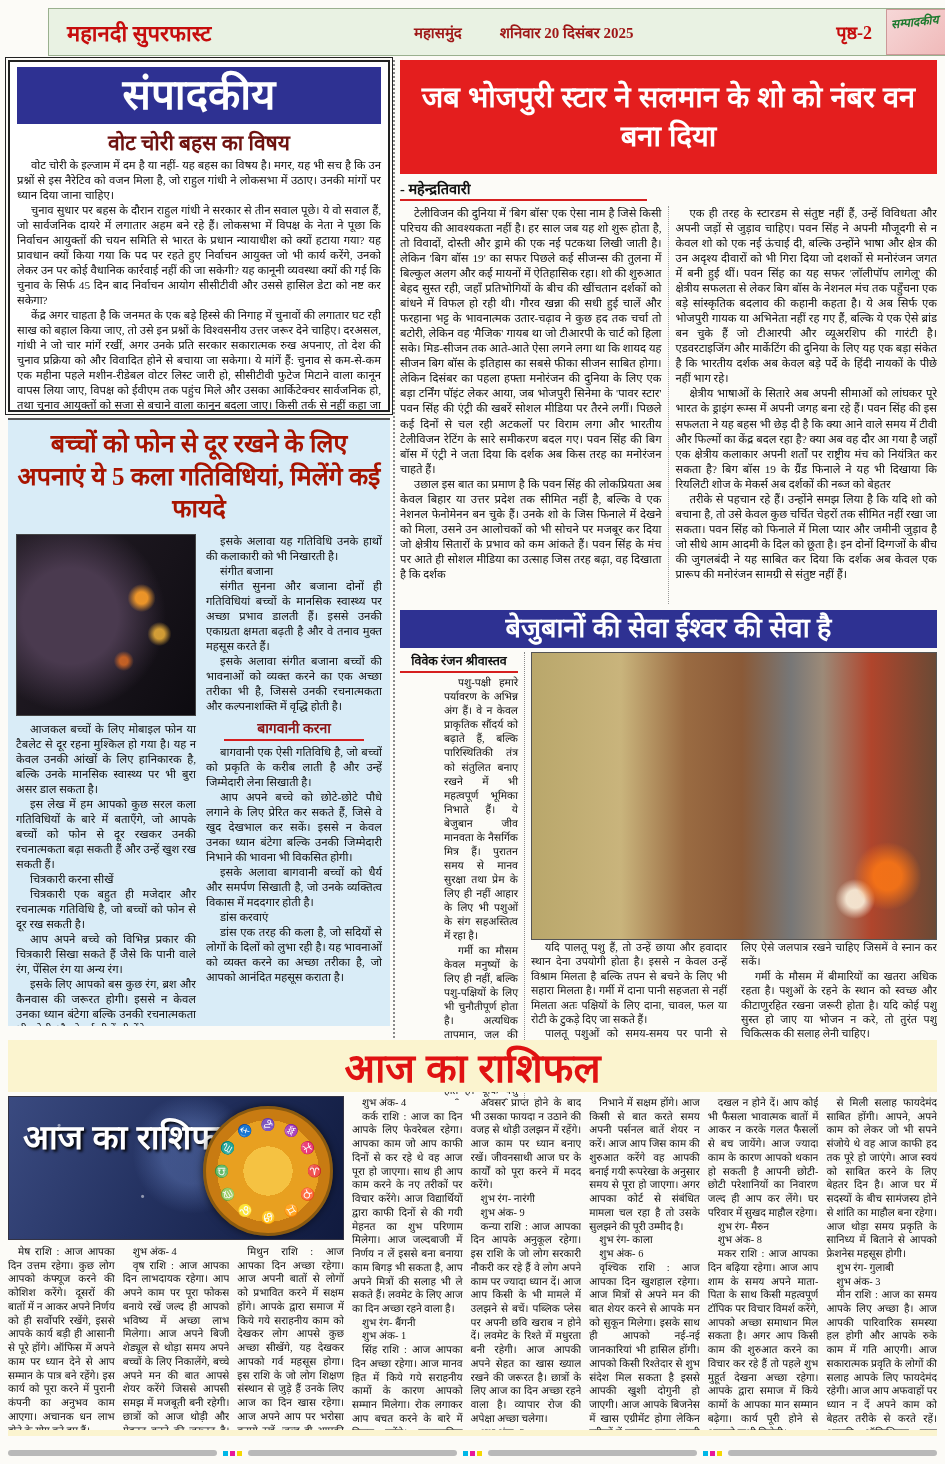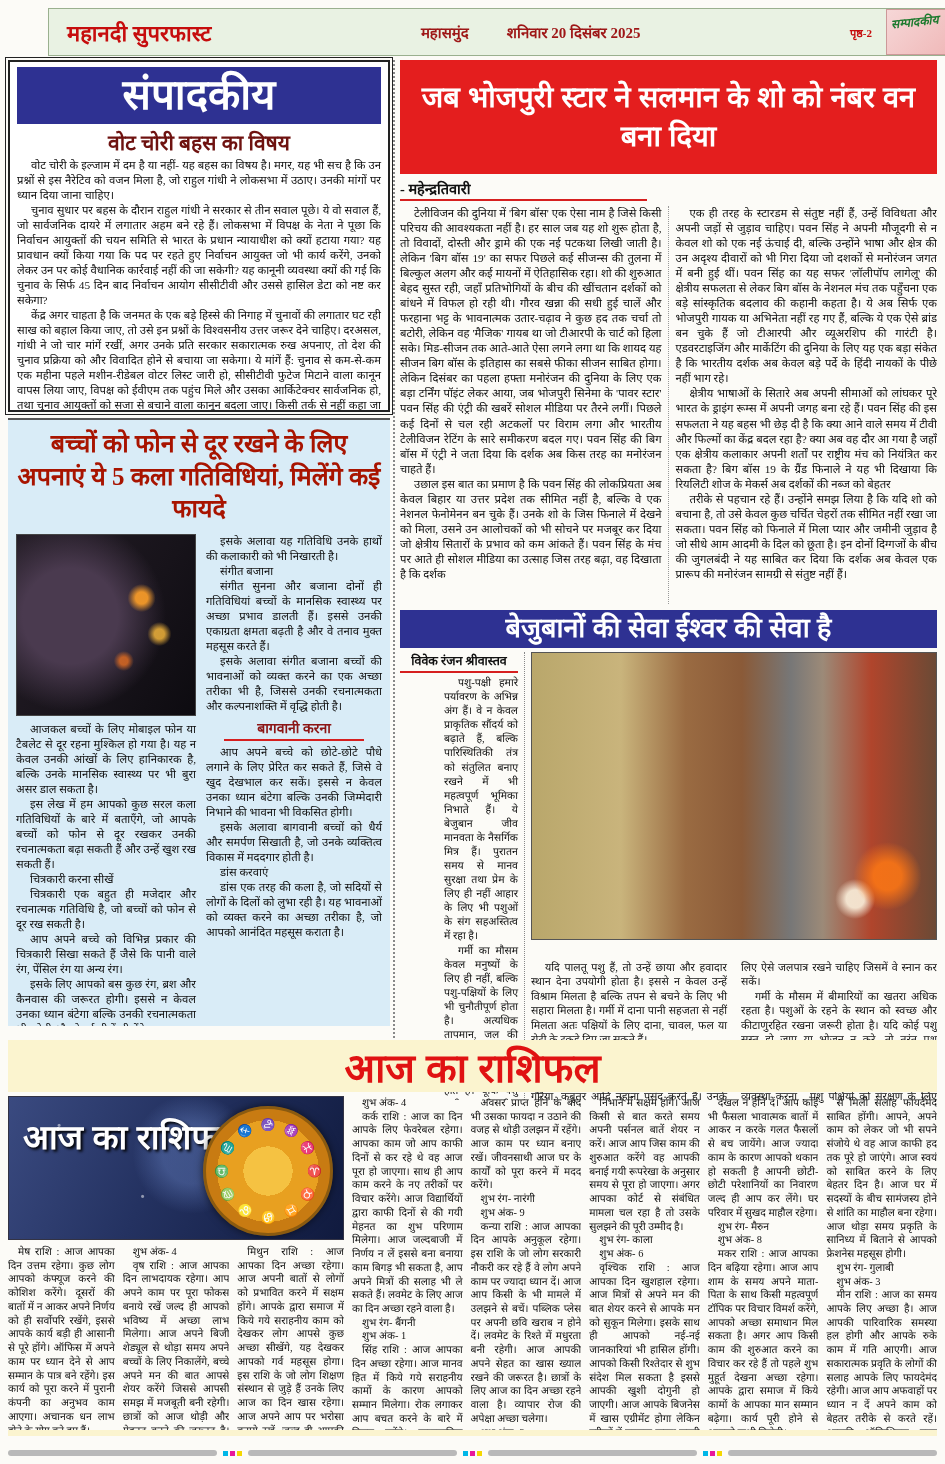--- a/index.html
+++ b/index.html
@@ -4,21 +4,21 @@
 <style>
   html,body{margin:0;padding:0;background:#e8e6e0;}
   .page{position:relative;width:945px;height:1464px;background:#fcfbf7;margin:0 auto;
         font-family:"Liberation Serif","DejaVu Serif",serif;color:#111;overflow:hidden;}
   
   .masthead{position:absolute;left:7px;top:8px;width:931px;height:46px;background:#e9f2e3;
             border:1px solid #9ab08f;display:flex;align-items:center;margin-left:41px;}
   .paper-name{color:#c60d0d;font-weight:bold;font-size:22px;margin-left:18px;white-space:nowrap;}
   .mast-center{flex:1;display:flex;justify-content:center;gap:38px;align-items:center;}
   .mast-center span{color:#9e1616;font-weight:bold;font-size:15px;}
-  .page-label{color:#c60d0d;font-weight:bold;font-size:11px;margin-right:14px;white-space:nowrap;}
+  .page-label{color:#c60d0d;font-weight:bold;font-size:18px;margin-right:14px;white-space:nowrap;}
   .corner-logo{width:92px;height:44px;background:linear-gradient(135deg,#f6d7d7,#eeb0b0);
                border:1px solid #c99;position:relative;overflow:hidden;flex:0 0 auto;}
   .corner-logo .logo-text{position:absolute;left:4px;top:3px;color:#1d7a2e;font-weight:bold;
                font-size:12px;font-style:italic;transform:rotate(-6deg);}
   .corner-logo .pen-icon{position:absolute;right:4px;bottom:0;font-size:22px;color:#333;}
   
   .divider-v{position:absolute;left:393px;top:60px;height:978px;border-left:2px dotted #888;}
   
   .left-col{position:absolute;left:8px;top:60px;width:382px;}
   .editorial-box{border:2px solid #222;outline:1px solid #222;outline-offset:2px;
@@ -57,21 +57,21 @@
              height:448px;overflow:hidden;}
   .seva-byline{font-weight:bold;font-size:12.5px;text-align:center;border-bottom:2px solid #d61f1f;
                padding-bottom:2px;margin-bottom:3px;}
   .seva-left p{font-size:10.6px;margin-left:44px;}
   .seva-main{flex:1;padding-left:6px;min-width:0;}
   .seva-photo{width:100%;height:288px;border:1px solid #555;box-sizing:border-box;
       background:
         radial-gradient(circle at 88% 78%,rgba(255,120,20,.85) 0 14px,rgba(255,120,20,0) 34px),
         radial-gradient(circle at 80% 86%,rgba(250,240,220,.9) 0 9px,rgba(250,240,220,0) 20px),
         linear-gradient(90deg,#b9a76b 0%,#c9b47c 22%,#9a6b42 38%,#8a5a38 52%,#777 64%,#9c8a78 72%,#b0452c 84%,#6b4a35 100%);}
-  .seva-below{height:146px;margin-top:20px;column-count:2;column-gap:14px;overflow:hidden;}
+  .seva-below{height:146px;margin-top:0;column-count:2;column-gap:14px;overflow:hidden;}
   .seva-below p{font-size:10.8px;}
   
   .rashifal{position:absolute;left:8px;top:1040px;width:929px;height:396px;overflow:hidden;}
   .rash-title-band{background:#fbf4cf;height:52px;display:flex;align-items:center;justify-content:center;}
   .rash-title{color:#e01212;font-weight:bold;font-size:40px;font-family:"Liberation Sans","DejaVu Sans",sans-serif;}
   .rash-body{display:flex;gap:8px;margin-top:4px;}
   .rash-left{width:336px;flex:0 0 auto;}
   .rash-promo{height:142px;border:1px solid #334;position:relative;overflow:hidden;
       background:
         radial-gradient(circle at 15% 20%,rgba(255,255,255,.5) 0 1px,rgba(255,255,255,0) 2px),
@@ -158,20 +158,21 @@
         </div>
         <div class="kids-col news">
           <div>
               <p>इसके अलावा यह गतिविधि उनके हाथों की कलाकारी को भी निखारती है।</p>
               <p>संगीत बजाना</p>
               <p>संगीत सुनना और बजाना दोनों ही गतिविधियां बच्चों के मानसिक स्वास्थ्य पर अच्छा प्रभाव डालती हैं। इससे उनकी एकाग्रता क्षमता बढ़ती है और वे तनाव मुक्त महसूस करते हैं।</p>
               <p>इसके अलावा संगीत बजाना बच्चों की भावनाओं को व्यक्त करने का एक अच्छा तरीका भी है, जिससे उनकी रचनात्मकता और कल्पनाशक्ति में वृद्धि होती है।</p>
             </div>
           <div class="kids-subhead">बागवानी करना</div>
           <div>
+              <p>बागवानी एक ऐसी गतिविधि है, जो बच्चों को प्रकृति के करीब लाती है और उन्हें जिम्मेदारी लेना सिखाती है।</p>
               <p>आप अपने बच्चे को छोटे-छोटे पौधे लगाने के लिए प्रेरित कर सकते हैं, जिसे वे खुद देखभाल कर सकें। इससे न केवल उनका ध्यान बंटेगा बल्कि उनकी जिम्मेदारी निभाने की भावना भी विकसित होगी।</p>
               <p>इसके अलावा बागवानी बच्चों को धैर्य और समर्पण सिखाती है, जो उनके व्यक्तित्व विकास में मददगार होती है।</p>
               <p>डांस करवाएं</p>
               <p>डांस एक तरह की कला है, जो सदियों से लोगों के दिलों को लुभा रही है। यह भावनाओं को व्यक्त करने का अच्छा तरीका है, जो आपको आनंदित महसूस कराता है।</p>
             </div>
         </div>
       </div>
     </section>
   </div>
 

